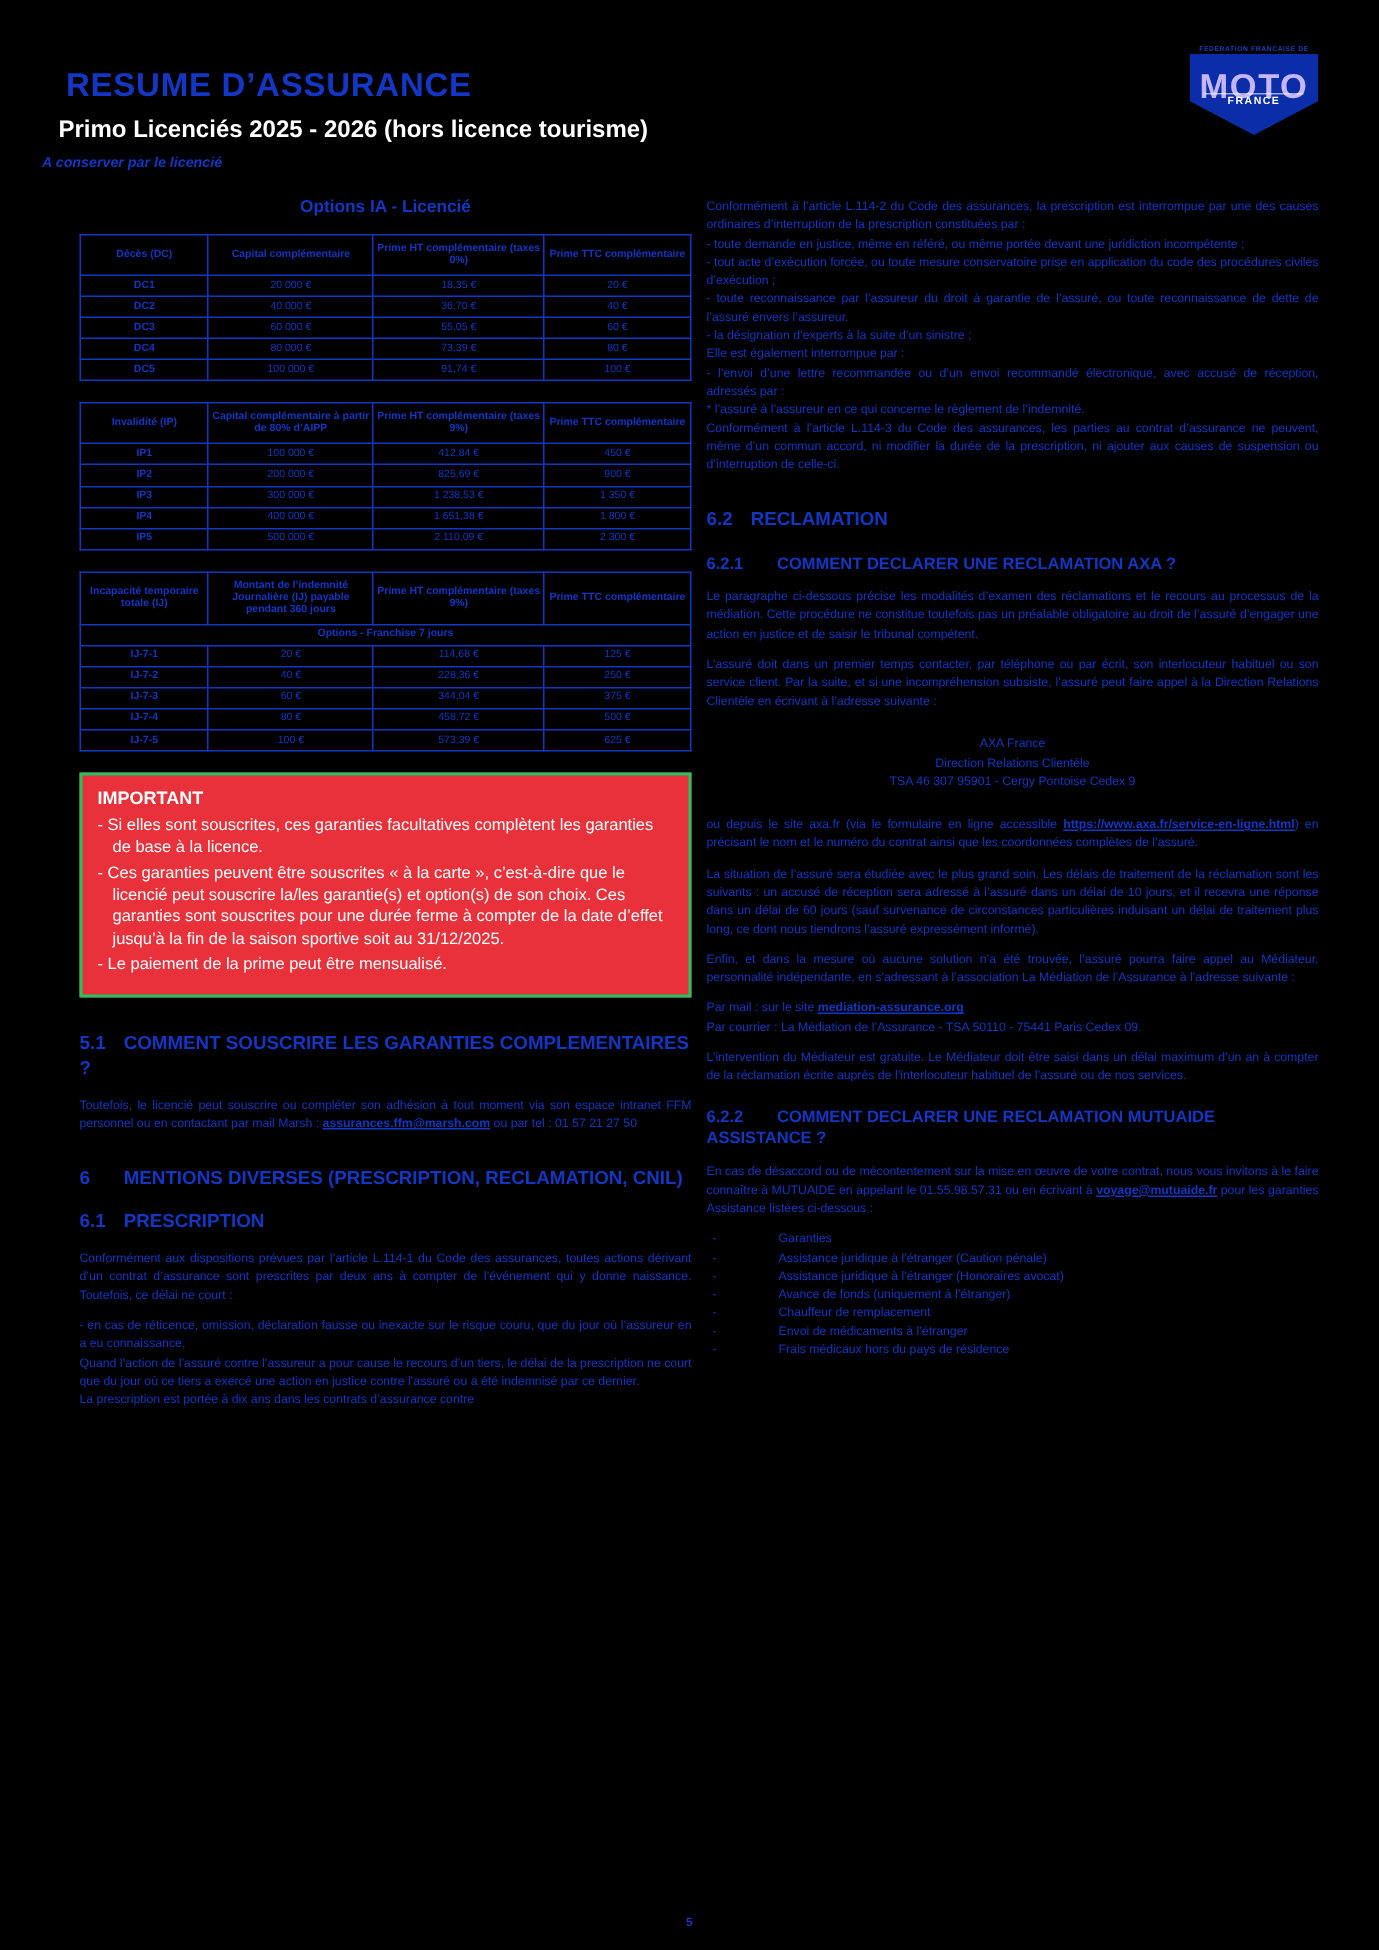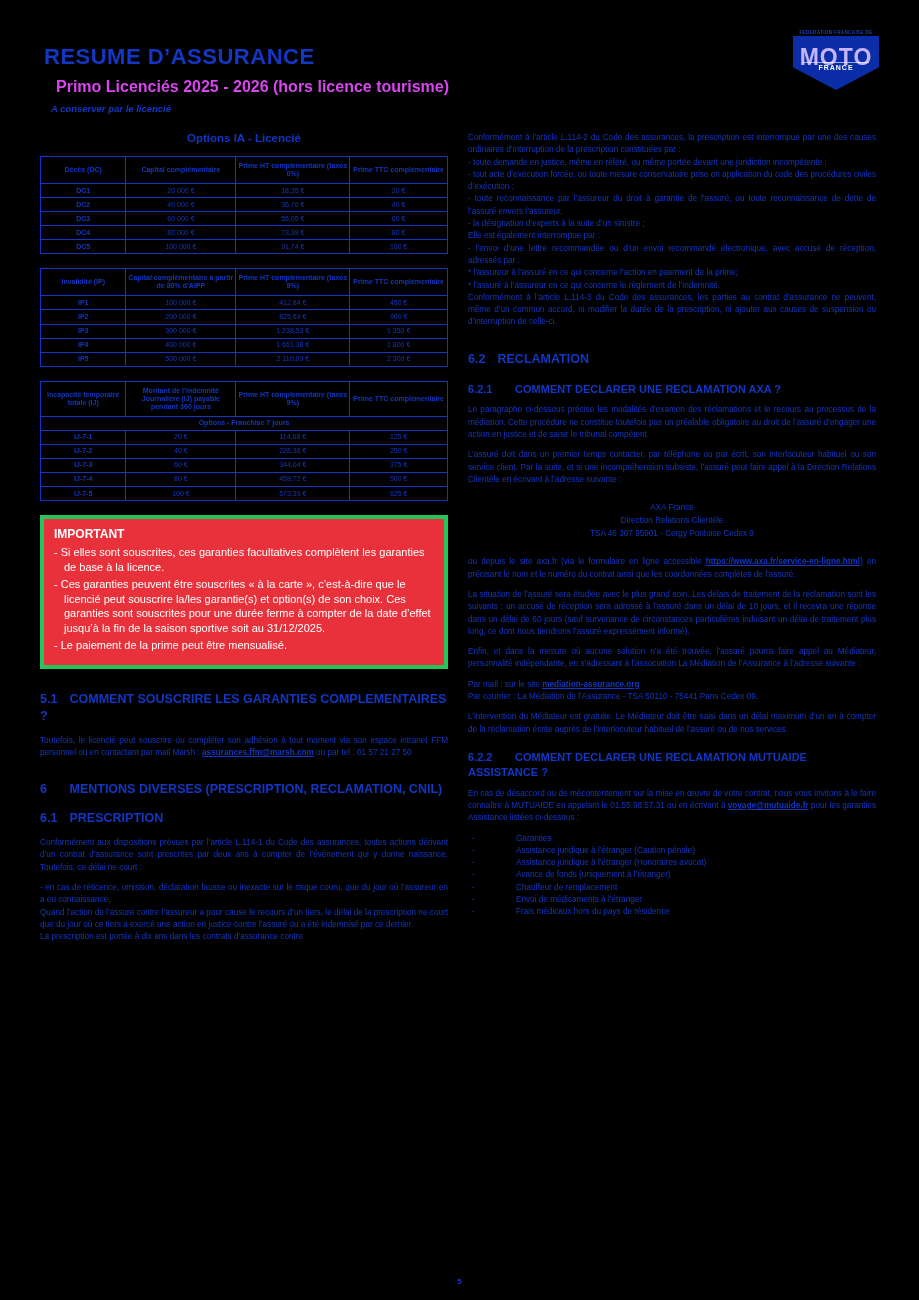--- a/index.html
+++ b/index.html
@@ -15,25 +15,25 @@
   .page { position:relative; width:919px; height:1300px; padding: 0; }
 
   
   .header { position:relative; height: 118px; }
   .title-main {
     position:absolute; left:44px; top:44px;
     font-size: 22px; font-weight: bold; letter-spacing: 0.5px;
     color:#1336c4;
   }
   .title-sub {
-    position:absolute; left:56px; top:78px;
-    font-size: 16px; font-weight: bold; color:#d946ef;
+    position:absolute; left:39px; top:78px;
+    font-size: 16px; font-weight: bold; color:#ffffff;
   }
   .title-note {
-    position:absolute; left:51px; top:103px;
+    position:absolute; left:28px; top:103px;
     font-size: 9.5px; font-style: italic; font-weight:bold; color:#1336c4;
   }
   .logo {
     position:absolute; right:40px; top:30px; width:86px; height:62px;
     text-align:center;
   }
   .logo .lbl-top {
     font-size:4.5px; letter-spacing:0.4px; color:#1a3fbf; font-weight:bold;
     margin-bottom:1px;
   }
@@ -48,21 +48,21 @@
   }
   .logo .ffm {
     position:absolute; left:0; right:0; top:28px;
     font-size:7px; font-weight:bold; color:#ffffff; letter-spacing:1px;
   }
   .logo .bar {
     position:absolute; left:10px; right:10px; top:26px; height:1px; background:#ffffff; opacity:.6;
   }
 
   
-  .cols { position:relative; display:flex; padding: 0 40px; gap: 20px; }
+  .cols { position:relative; display:flex; padding: 0 40px; gap: 10px; justify-content: flex-end; }
   .col-l { width: 408px; }
   .col-r { width: 408px; }
 
   
   .tbl-title {
     text-align:center; font-size:11.5px; font-weight:bold; color:#1336c4;
     margin: 14px 0 12px 0;
   }
   table.opt {
     width: 100%; border-collapse: collapse; margin-bottom: 14px;
@@ -77,21 +77,21 @@
   }
   table.opt tbody td { font-size: 7px; padding: 2.5px 2px; }
   table.opt tbody td.code { font-weight:bold; }
   .band td {
     font-weight: bold; font-size: 7.5px; background: transparent;
   }
 
   
   .important {
     margin-top: 8px;
-    border: 4px solid #22c55e;
+    border: 2px solid #22c55e;
     background: #e8313a;
     color: #ffffff;
     padding: 8px 10px 10px 10px;
     width: 100%;
   }
   .important h4 {
     margin: 0 0 4px 0; font-size: 12px; font-weight: bold; color:#ffffff;
   }
   .important ul { margin:0; padding:0; list-style:none; }
   .important li {
@@ -315,21 +315,20 @@
 
     <div class="col-r">
       <div style="height:14px"></div>
       <p class="body tight">Conformément à l’article L.114-2 du Code des assurances, la prescription est interrompue par une des causes ordinaires d’interruption de la prescription constituées par :</p>
       <p class="body tight">- toute demande en justice, même en référé, ou même portée devant une juridiction incompétente ;</p>
       <p class="body tight">- tout acte d’exécution forcée, ou toute mesure conservatoire prise en application du code des procédures civiles d’exécution ;</p>
       <p class="body tight">- toute reconnaissance par l’assureur du droit à garantie de l’assuré, ou toute reconnaissance de dette de l’assuré envers l’assureur.</p>
       <p class="body tight">- la désignation d’experts à la suite d’un sinistre ;</p>
       <p class="body tight">Elle est également interrompue par :</p>
       <p class="body tight">- l’envoi d’une lettre recommandée ou d’un envoi recommandé électronique, avec accusé de réception, adressés par :</p>
-      <p class="body tight">* l’assureur à l’assuré en ce qui concerne l’action en paiement de la prime;</p>
       <p class="body tight">* l’assuré à l’assureur en ce qui concerne le règlement de l’indemnité.</p>
       <p class="body">Conformément à l’article L.114-3 du Code des assurances, les parties au contrat d’assurance ne peuvent, même d’un commun accord, ni modifier la durée de la prescription, ni ajouter aux causes de suspension ou d’interruption de celle-ci.</p>
 
       <h2 class="sect">
         <span class="num">6.2</span>
         <span>RECLAMATION</span>
       </h2>
 
       <h3 class="sub">
         <span class="num" style="display:inline-block;min-width:44px">6.2.1</span>

